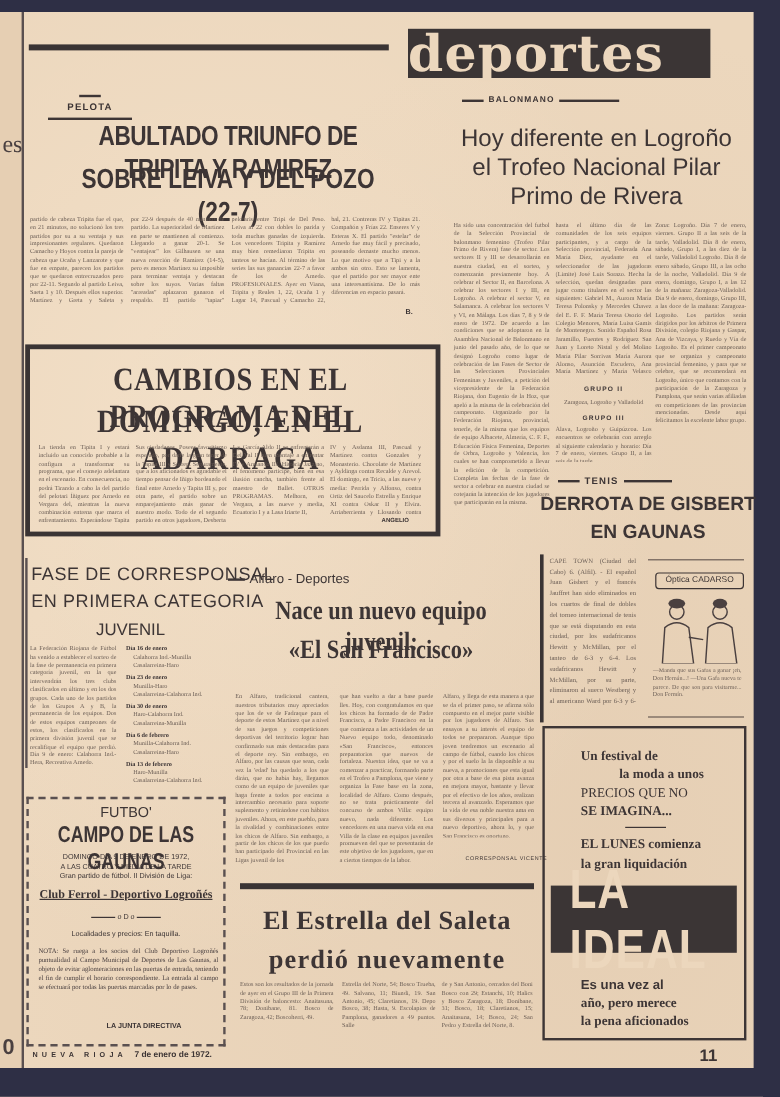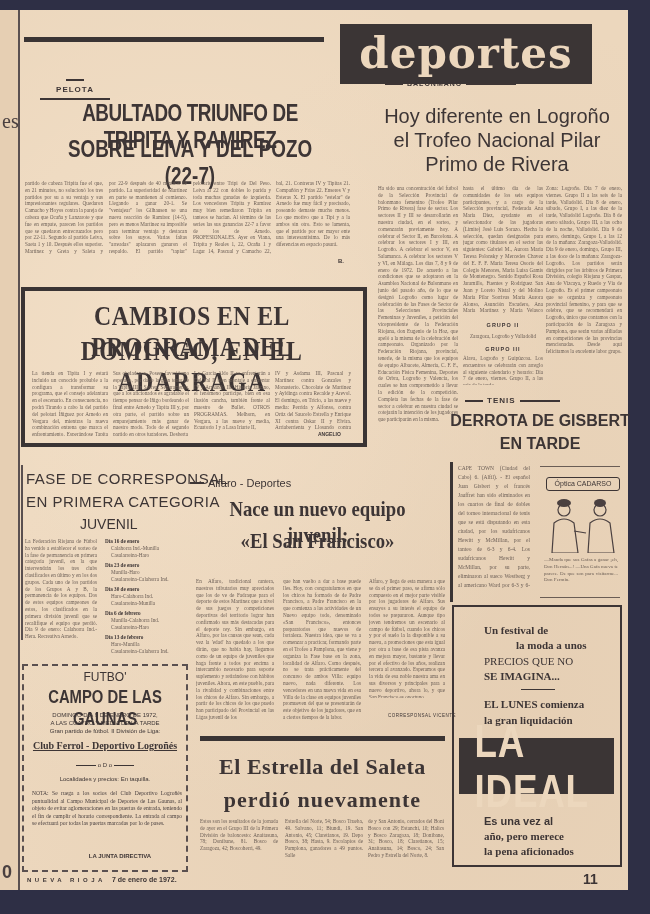--- a/index.html
+++ b/index.html
@@ -38,21 +38,21 @@
 </head>
 <body>
 
 <div class="page"></div>
 
 <div class="prev-page-edge"></div>
 <div class="prev-text" style="top:110px;">es</div>
 <div class="prev-text" style="top:862px;font-size:18px;font-weight:bold;font-family:'Liberation Sans',sans-serif;">0</div>
 
 <div class="rule-thick" style="left:24px;top:37px;width:300px;height:5px;"></div>
-<div class="abs" style="left:340px;top:24px;width:252px;height:60px;background:#3b3535;display:flex;align-items:center;justify-content:center;">
+<div class="abs" style="left:340px;top:24px;width:252px;height:41px;background:#3b3535;display:flex;align-items:center;">
   <span style="font-family:'DejaVu Serif',serif;font-weight:bold;font-size:42px;line-height:42px;color:#ecd7bd;letter-spacing:1px;">deportes</span>
 </div>
 
 <div class="section-tag" style="left:40px;top:79px;flex-direction:column;">
   <span class="dash" style="width:18px;"></span>
     <span>PELOTA</span>
     <span class="dash" style="width:70px;"></span>
 </div>
 <div class="abs ink" style="left:40px;top:100px;width:300px;text-align:center;font-family:'Liberation Sans',sans-serif;font-size:23px;font-weight:bold;letter-spacing:-0.5px;transform:scaleX(0.82);transform-origin:center;">ABULTADO TRIUNFO DE TRIPITA Y RAMIREZ</div>
 <div class="abs ink" style="left:40px;top:136px;width:300px;text-align:center;font-family:'Liberation Sans',sans-serif;font-size:23px;font-weight:bold;transform:scaleX(0.82);transform-origin:center;">SOBRE LEIVA Y DEL POZO (22-7)</div>
@@ -86,21 +86,21 @@
 <div class="abs ink" style="left:463px;top:346px;width:80px;text-align:center;font-size:5.5px;font-weight:bold;letter-spacing:1px;">GRUPO III</div>
 <div class="col body-text" style="left:463px;top:355px;width:80px;height:30px;">Álava, Logroño y Guipúzcoa. Los encuentros se celebrarán con arreglo al siguiente calendario y horario: Día 7 de enero, viernes. Grupo II, a las seis de la tarde.</div>
 <div class="col body-text" style="left:546px;top:185px;width:76px;height:200px;">Zona: Logroño. Día 7 de enero, viernes. Grupo II a las seis de la tarde, Valladolid. Día 8 de enero, sábado, Grupo I, a las diez de la tarde, Valladolid Logroño. Día 8 de enero sábado, Grupo III, a las ocho de la noche, Valladolid. Día 9 de enero, domingo, Grupo I, a las 12 de la mañana: Zaragoza-Valladolid. Día 9 de enero, domingo, Grupo III, a las doce de la mañana: Zaragoza-Logroño. Los partidos serán dirigidos por los árbitros de Primera División, colegio Riojana y Gaspar, Ana de Vizcaya, y Ruedo y Vía de Logroño. Es el primer campeonato que se organiza y campeonato provincial femenino, y para que se celebre, que se recomendará en Logroño, único que contamos con la participación de la Zaragoza y Pamplona, que serán varias afiliadas en competiciones de las provincias mencionadas. Desde aquí felicitamos la excelente labor grupo.</div>
 
 <div class="section-tag" style="left:465px;top:396px;font-size:8px;">
   <span class="dash" style="width:18px;"></span>
     <span>TENIS</span>
     <span class="dash" style="width:40px;"></span>
 </div>
 <div class="abs ink" style="left:450px;top:412px;width:180px;text-align:center;font-family:'Liberation Sans',sans-serif;font-size:16px;font-weight:bold;">DERROTA DE GISBERT</div>
-<div class="abs ink" style="left:450px;top:435px;width:180px;text-align:center;font-family:'Liberation Sans',sans-serif;font-size:16px;font-weight:bold;">EN TARDE</div>
+<div class="abs ink" style="left:450px;top:435px;width:180px;text-align:center;font-family:'Liberation Sans',sans-serif;font-size:16px;font-weight:bold;">EN GAUNAS</div>
 <div class="rule-thick" style="left:450px;top:462px;width:3px;height:140px;"></div>
 <div class="col body-text" style="left:458px;top:464px;width:72px;height:125px;font-size:5.5px;line-height:9px;">CAPE TOWN (Ciudad del Cabo) 6. (Alfil). - El español Juan Gisbert y el francés Jauffret han sido eliminados en los cuartos de final de dobles del torneo internacional de tenis que se está disputando en esta ciudad, por los sudafricanos Hewitt y McMillan, por el tanteo de 6-3 y 6-4. Los sudafricanos Hewitt y McMillan, por su parte, eliminaron al sueco Westberg y al americano Ward por 6-3 y 6-2.</div>
 
 <div class="abs" style="left:540px;top:466px;width:80px;height:130px;border-top:1px solid #6a5d55;border-bottom:1px solid #6a5d55;">
   <div style="position:absolute;left:6px;top:10px;width:72px;height:12px;border:1px solid #3d3535;border-radius:3px;font-size:7px;line-height:12px;text-align:center;color:#3d3535;">Óptica CADARSO</div>
   <svg style="position:absolute;left:6px;top:26px;" width="72" height="60" viewBox="0 0 72 60">
     <ellipse cx="18" cy="10" rx="7" ry="4" fill="#4a4040"></ellipse>
     <circle cx="18" cy="17" r="6" fill="none" stroke="#4a4040" stroke-width="1.2"></circle>
     <path d="M6 60 L8 30 Q18 22 28 30 L32 60 Z" fill="none" stroke="#4a4040" stroke-width="1.2"></path>
     <path d="M28 38 L40 40" stroke="#4a4040" stroke-width="1.2"></path>

